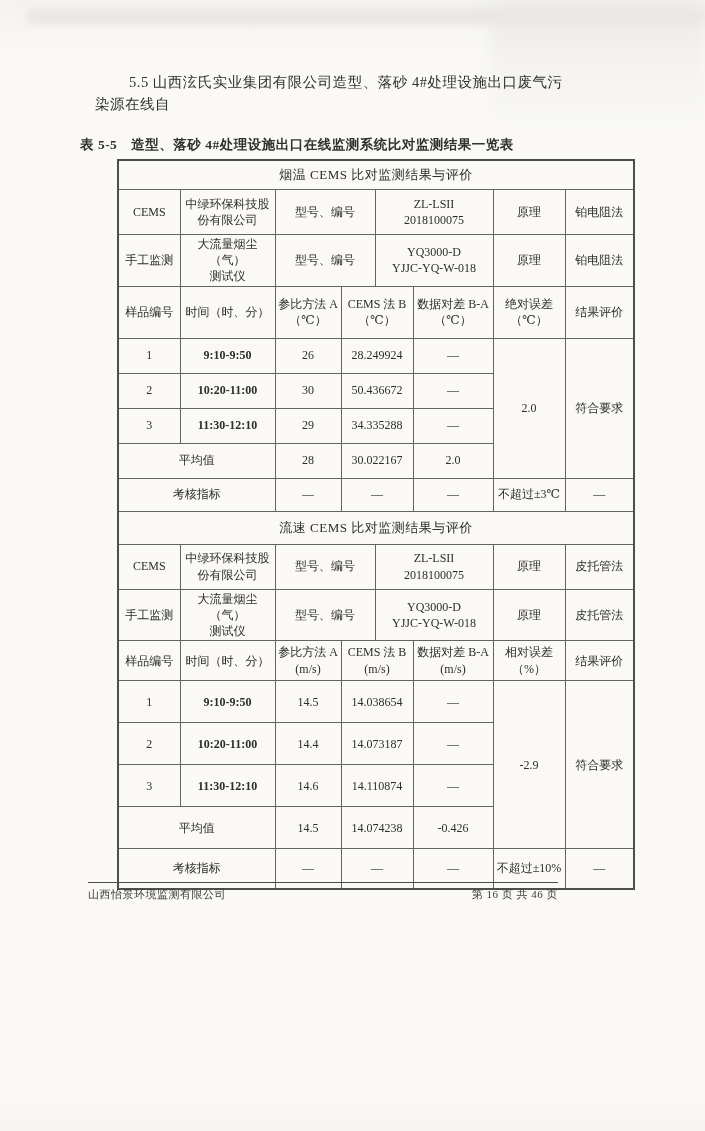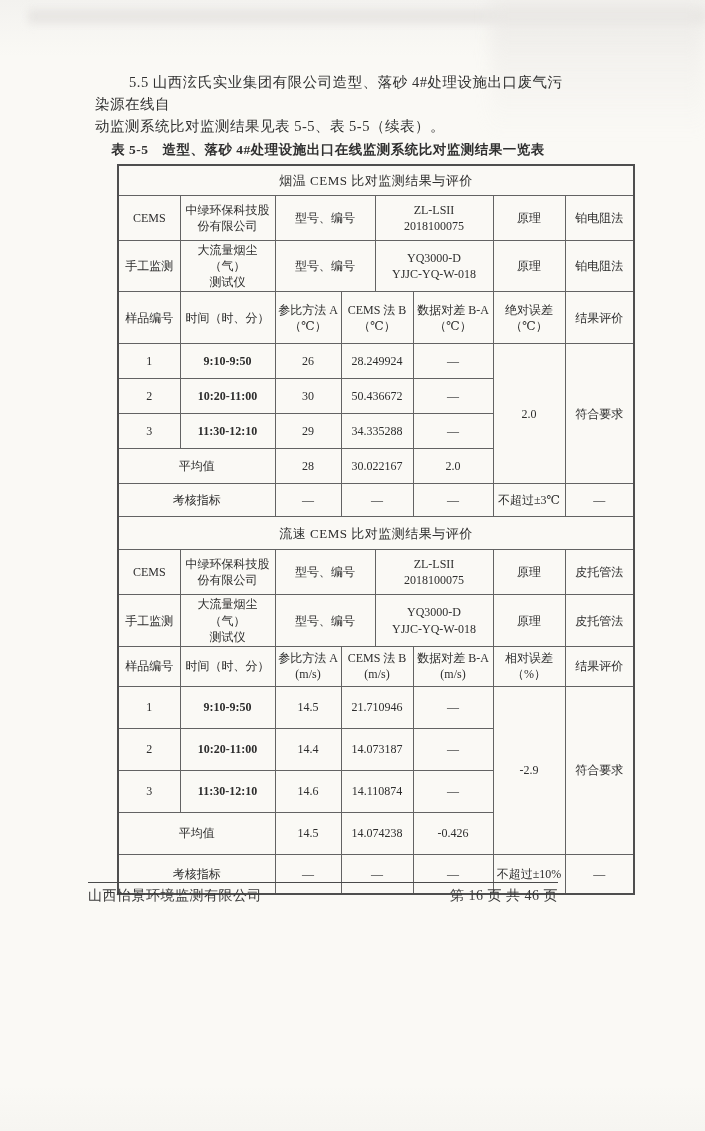--- a/index.html
+++ b/index.html
@@ -28,22 +28,21 @@
     color:#303030;
   }
   .para{
     margin:72px 72px 0 95px;
     font-size:14.5px;line-height:1.5;
     letter-spacing:.5px;
   }
   .para .line{display:block;}
   .para .indent{text-indent:34px;}
   .caption{
-    margin:4px 60px 5px 80px;
-    text-align:center;
+    margin:20px 60px 5px 80px;
     font-weight:bold;
     font-size:13.5px;
     letter-spacing:.5px;
   }
   table.main{
     margin-left:117px;
     border-collapse:collapse;
     table-layout:fixed;
     width:516px;
     border:2px solid #4e4e4e;
@@ -58,36 +57,35 @@
     white-space:pre-line;
     line-height:1.35;
   }
   table.main td.title{font-size:13px;letter-spacing:.5px;}
   table.main td.b{font-weight:bold;text-align:center;}
   .footer{
     position:absolute;top:882px;left:88px;right:78px;
     border-top:1.5px solid #4a4a4a;
     padding-top:4px;
     display:flex;justify-content:space-between;
-    font-size:14px;color:#3a3a3a;
+    font-size:11px;color:#3a3a3a;
     letter-spacing:.5px;
     text-align:center;
   }
 </style>
 </head>
 <body>
 
 <div class="page">
   <div class="scan-streak"></div>
   <div class="scan-wash"></div>
 
   <div class="content">
     <p class="para">
       <span class="line indent">5.5 山西泫氏实业集团有限公司造型、落砂 4#处理设施出口废气污染源在线自</span>
-      <span class="line">动监测系统比对监测结果见表 5-5、表 5-5（续表）。</span>
     </p>
 
     <div class="caption">表 5-5　造型、落砂 4#处理设施出口在线监测系统比对监测结果一览表</div>
 
     <table class="main">
       <colgroup id="cols">
           <col style="width: 62px;">
           <col style="width: 95px;">
           <col style="width: 66px;">
           <col style="width: 34px;">
@@ -203,21 +201,21 @@
             <td>数据对差 B-A
 (m/s)</td>
             <td>相对误差
 （%）</td>
             <td>结果评价</td>
           </tr>
           <tr style="height: 42px;">
             <td>1</td>
             <td class="b">9:10-9:50</td>
             <td>14.5</td>
-            <td colspan="2">21.710946</td>
+            <td colspan="2">14.038654</td>
             <td>—</td>
             <td rowspan="4">-2.9</td>
             <td rowspan="4">符合要求</td>
           </tr>
           <tr style="height: 42px;">
             <td>2</td>
             <td class="b">10:20-11:00</td>
             <td>14.4</td>
             <td colspan="2">14.073187</td>
             <td>—</td>

